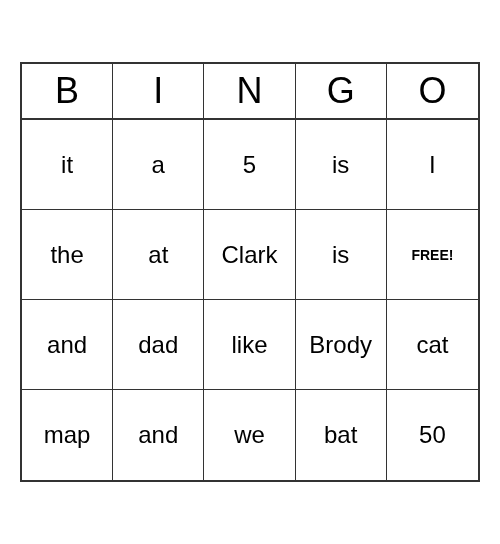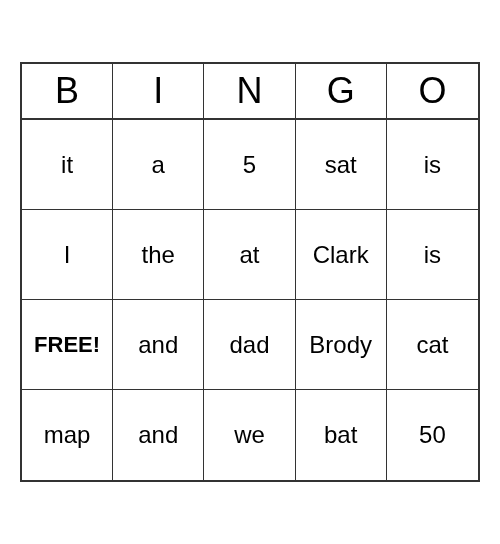--- a/index.html
+++ b/index.html
@@ -60,49 +60,49 @@
 
     .bingo-cell:nth-child(5n) {
       border-right: none;
     }
 
     .bingo-grid .bingo-cell:nth-last-child(-n+5) {
       border-bottom: none;
     }
 
     .free-cell {
-      font-size: 22px;
+      font-size: 14px;
       font-weight: bold;
     }
   </style>
 </head>
 <body>
 
 <div class="bingo-card">
   <div class="bingo-header">
   <div class="bingo-header-cell">B</div>
       <div class="bingo-header-cell">I</div>
       <div class="bingo-header-cell">N</div>
       <div class="bingo-header-cell">G</div>
       <div class="bingo-header-cell">O</div>
     </div>
   <div class="bingo-grid">
   <div class="bingo-cell">it</div>
       <div class="bingo-cell">a</div>
       <div class="bingo-cell">5</div>
-      <div class="bingo-cell">sat</div>
       <div class="bingo-cell">is</div>
       <div class="bingo-cell">I</div>
       <div class="bingo-cell">the</div>
       <div class="bingo-cell">at</div>
       <div class="bingo-cell">Clark</div>
       <div class="bingo-cell">is</div>
       <div class="bingo-cell free-cell">FREE!</div>
       <div class="bingo-cell">and</div>
       <div class="bingo-cell">dad</div>
+      <div class="bingo-cell">like</div>
       <div class="bingo-cell">Brody</div>
       <div class="bingo-cell">cat</div>
       <div class="bingo-cell">map</div>
       <div class="bingo-cell">and</div>
       <div class="bingo-cell">we</div>
       <div class="bingo-cell">bat</div>
       <div class="bingo-cell">50</div>
     </div>
 </div>
 

